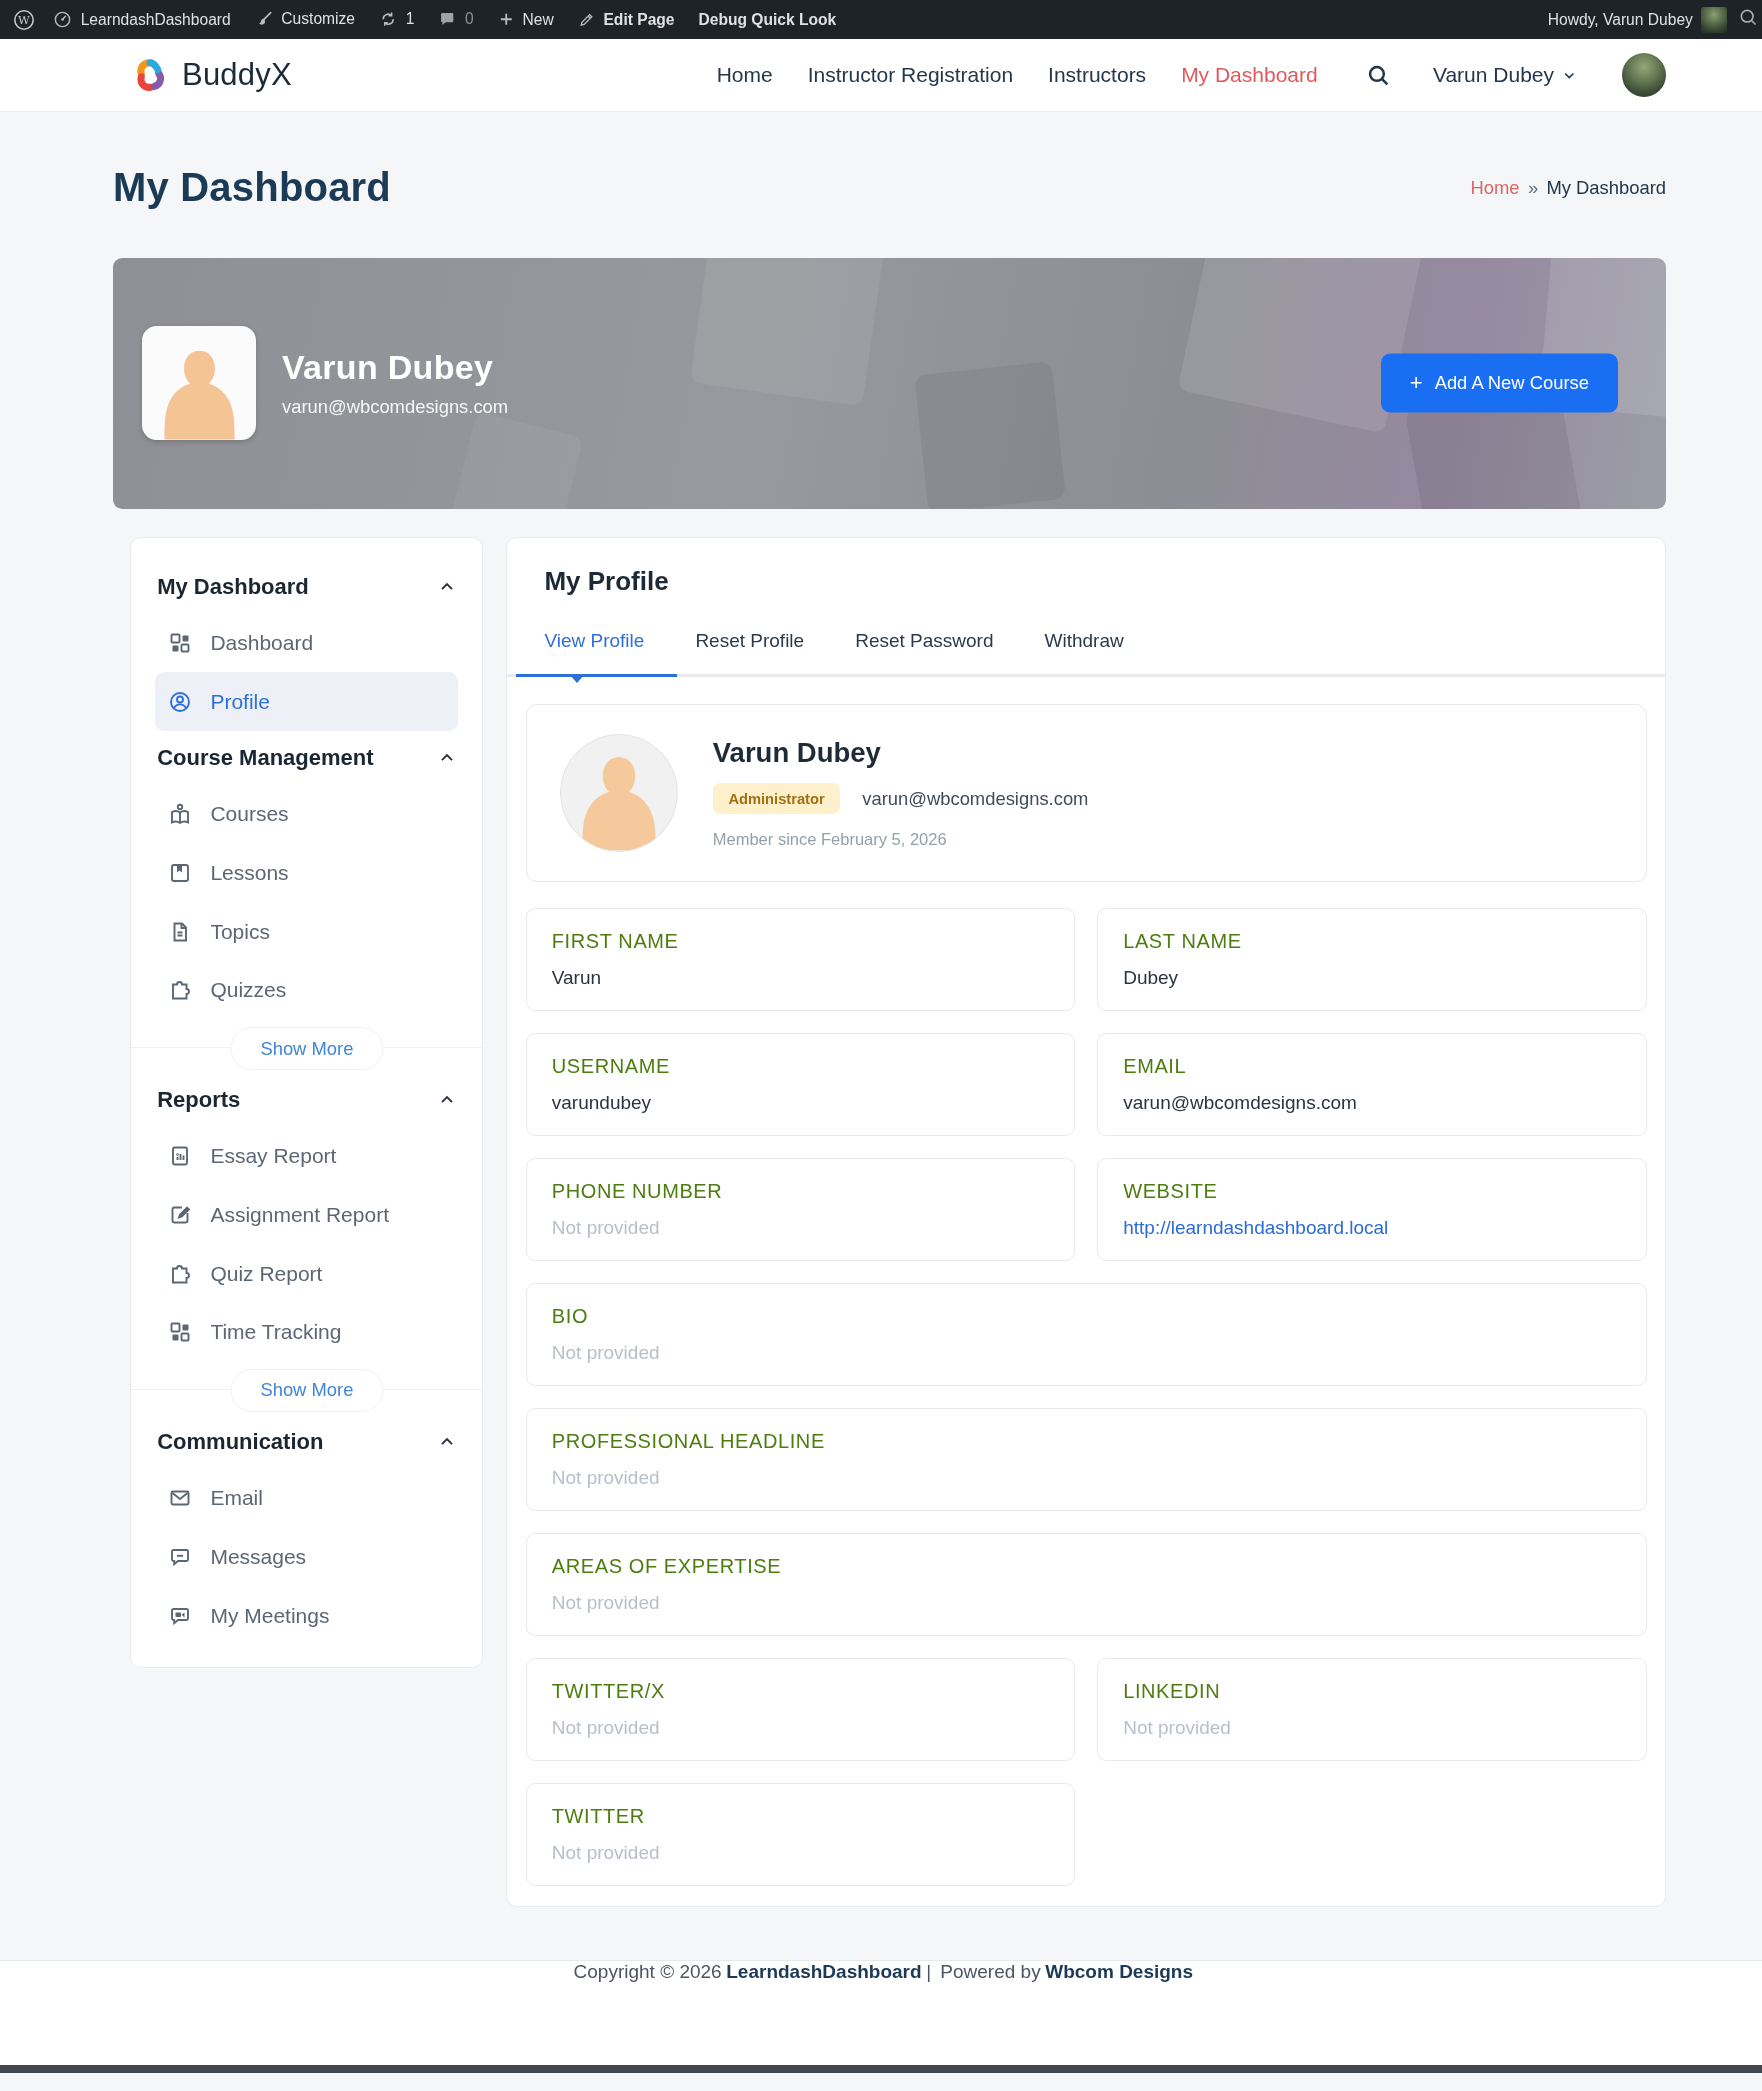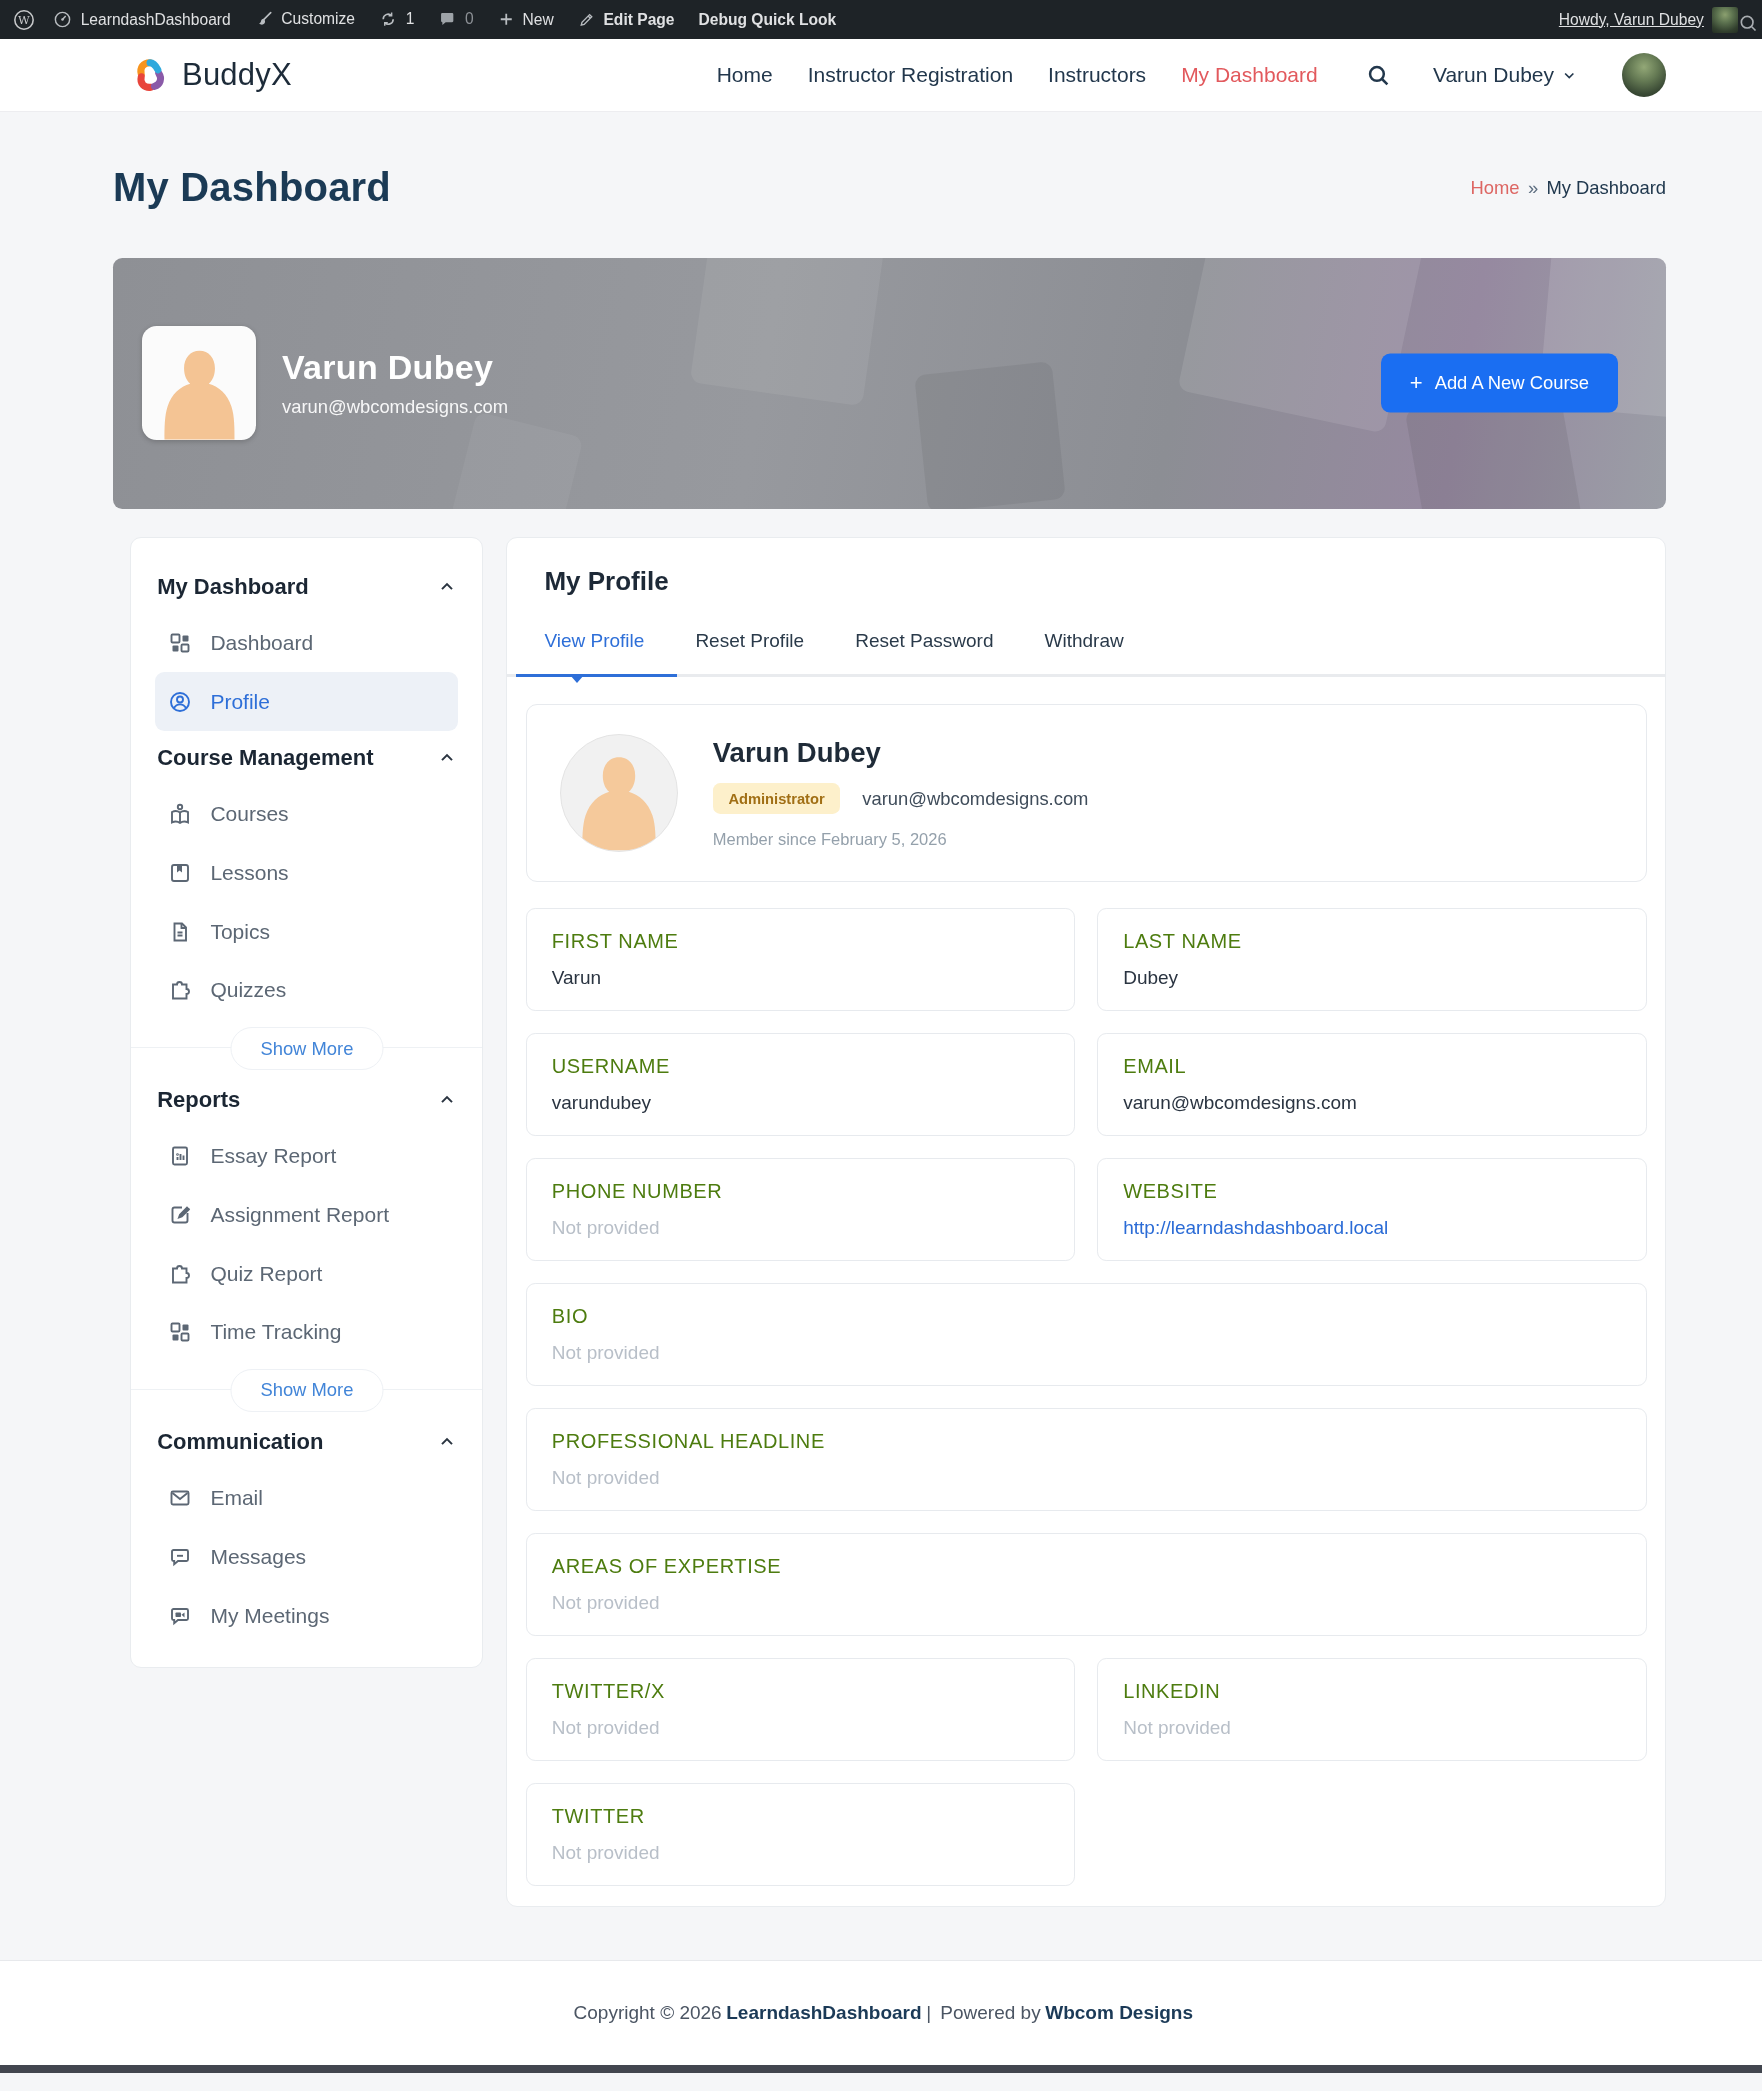--- a/index.html
+++ b/index.html
@@ -6,21 +6,21 @@
   *{box-sizing:border-box;}
   .stage{position:relative;width:1762px;height:2092px;background:#f5f6f8;overflow:hidden;
          font-family:"Liberation Sans",sans-serif;-webkit-font-smoothing:antialiased;}
 
   
   .admin-bar{height:39px;background:#1e2327;display:flex;align-items:center;padding:0 13px;color:#dfe0e2;}
   .ab-item{display:flex;align-items:center;gap:8.3px;font-size:15.6px;color:#e0e1e3;margin-right:24px;white-space:nowrap;cursor:pointer;}
   .ab-item svg{display:block;}
   .ab-count-dim{color:#8d9196;}
   .ab-spacer{flex:1;}
-  .ab-right{display:flex;align-items:flex-end;margin-right:0;text-decoration:underline;}
+  .ab-right{display:flex;align-items:flex-start;gap:11px;margin-right:0;}
   .ab-avatar{width:26px;height:26px;border-radius:2.8px;
     background:radial-gradient(circle at 50% 30%,#8ba06f 0%,#5d7350 35%,#32402e 75%,#232d22 100%);}
   .ab-search-cut{margin-right:-9.2px;opacity:.9;}
 
   
   .site-header{height:73px;background:#ffffff;border-bottom:0.9px solid #ededf0;}
   .sh-inner{margin:0 96px 0 129px;height:100%;display:flex;align-items:center;justify-content:space-between;}
   .brand{display:flex;align-items:center;gap:11px;cursor:pointer;}
   .brand-name{font-size:31px;font-weight:400;color:#1d2b39;letter-spacing:0.2px;}
   .main-nav{display:flex;align-items:center;gap:35px;}
@@ -96,21 +96,21 @@
   .field{width:calc(50% - 11px);min-height:103px;background:#fff;border:0.9px solid #e7eaee;border-radius:9.2px;
          padding:21px 25px;}
   .field.full{width:100%;}
   .f-label{display:block;font-size:20px;letter-spacing:0.6px;color:#4d7c0f;}
   .f-value{margin-top:13.8px;font-size:19px;color:#2a3441;}
   .f-value.muted{color:#b8bfc8;}
   .f-value.link{color:#2a6bd6;cursor:pointer;}
 
   
   .site-footer{margin-top:53px;background:#fff;border-top:0.9px solid #e7e9ec;height:105px;
-               display:flex;align-items:center;justify-content:center;font-size:19px;color:#4b5563;}
+               display:flex;justify-content:center;font-size:19px;color:#4b5563;}
   .site-footer b{color:#1b3a57;font-weight:700;cursor:pointer;}
   .site-footer span{margin:0 4.6px;}
   .bottom-edge{height:8.3px;background:#42464f;}
 
   svg{display:block;}
 </style>
 </head>
 <body>
 
 <div class="stage">

